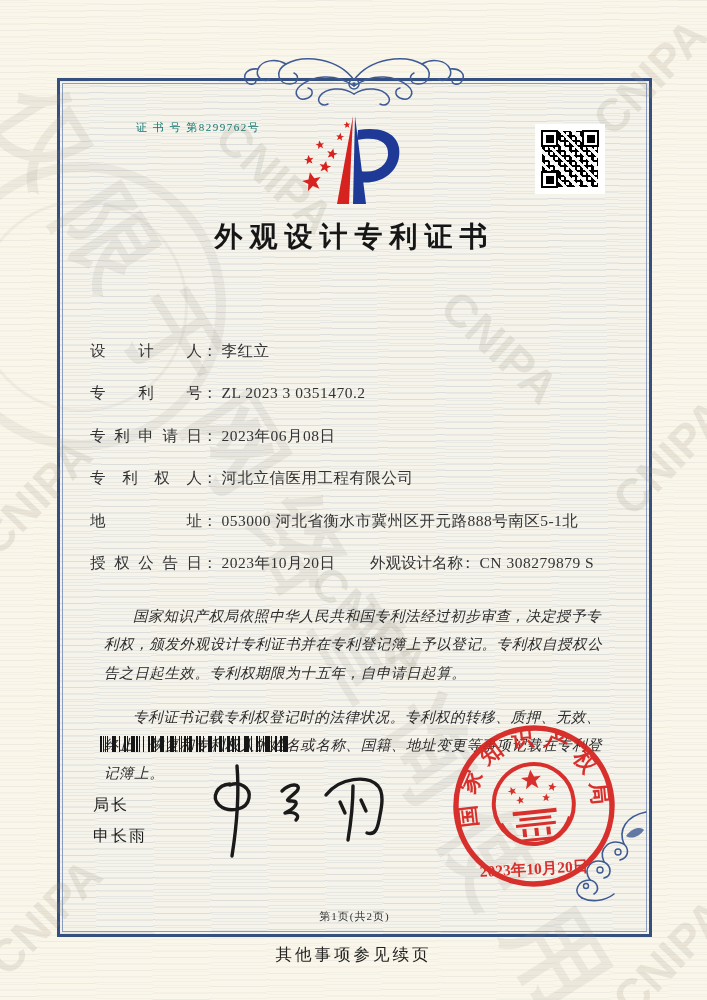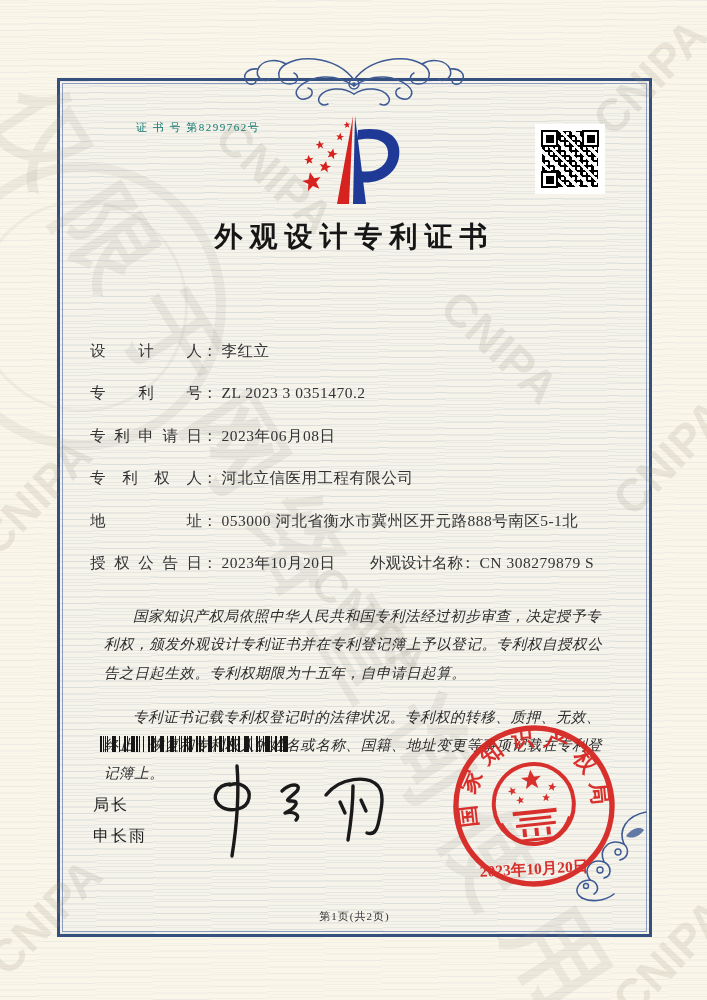--- a/index.html
+++ b/index.html
@@ -233,14 +233,15 @@
           <rect x="66" y="116" width="36" height="3"></rect>
         </g>
         <path d="M50,98 A40,40 0 0 0 84,122" fill="none" stroke="#D6231F" stroke-width="2.5"></path>
         <path d="M118,98 A40,40 0 0 1 84,122" fill="none" stroke="#D6231F" stroke-width="2.5"></path>
       </g>
     </g>
     <text x="84" y="152" text-anchor="middle" font-size="15.5" font-weight="700" fill="#D6231F" transform="rotate(-3 84 148)" font-family="Liberation Serif, serif">2023年10月20日</text>
   </svg>
 
   <div class="page-note">第1页(共2页)</div>
+  <div class="cont-note">其他事项参见续页</div>
 
 </div>
 
 </body></html>

